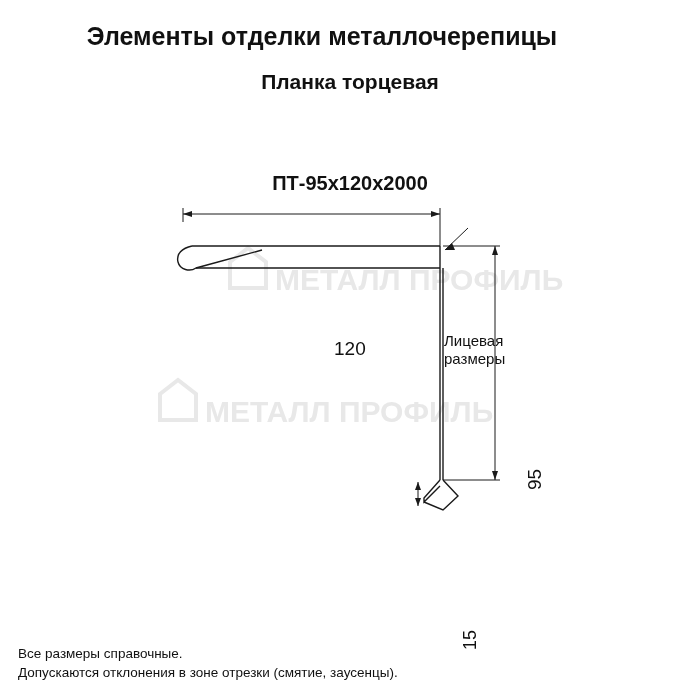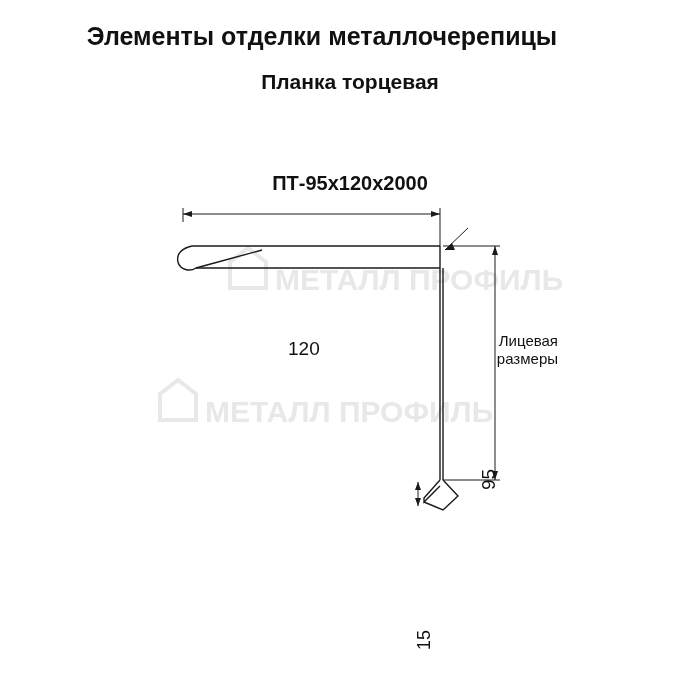--- a/index.html
+++ b/index.html
@@ -72,43 +72,44 @@
     bottom: 18px;
     font-size: 13.5px;
     line-height: 19px;
     color: #111111;
   }
   .footer div { white-space: nowrap; }
   .dim-label {
     position: absolute;
     font-size: 19px;
     color: #111111;
+    margin-left: 46px;
   }
   .lbl-120 { left: 288px; top: 188px; }
   .lbl-95 {
     left: 478px;
     top: 340px;
     transform: rotate(-90deg);
     transform-origin: left top;
   }
   .lbl-15 {
     left: 414px;
     top: 500px;
     transform: rotate(-90deg);
     transform-origin: left top;
     font-size: 18px;
   }
   .face-label {
     position: absolute;
-    left: 462px;
+    left: 444px;
     top: 182px;
     font-size: 15px;
     line-height: 18px;
     color: #111111;
-    text-align: right;
+    text-align: left;
     width: 96px;
   }
 </style>
 </head>
 <body>
 
 <div class="page">
 
   <div class="title">Элементы отделки металлочерепицы</div>
   <div class="subtitle">Планка торцевая</div>
@@ -170,14 +171,18 @@
     <div class="dim-label lbl-120">120</div>
     <div class="dim-label lbl-95">95</div>
     <div class="dim-label lbl-15">15</div>
 
     <div class="face-label">
       <div>Лицевая</div>
       <div>размеры</div>
     </div>
   </div>
 
+  <div class="footer">
+    <div>Все размеры справочные.</div>
+    <div>Допускаются отклонения в зоне отрезки (смятие, заусенцы).</div>
+  </div>
 
 </div>
 
 </body></html>

